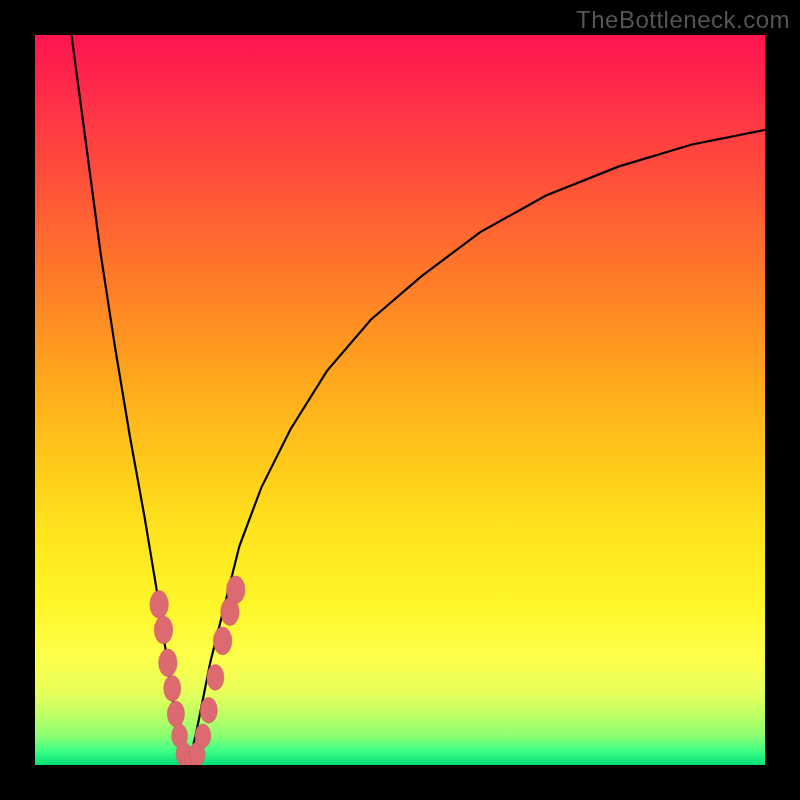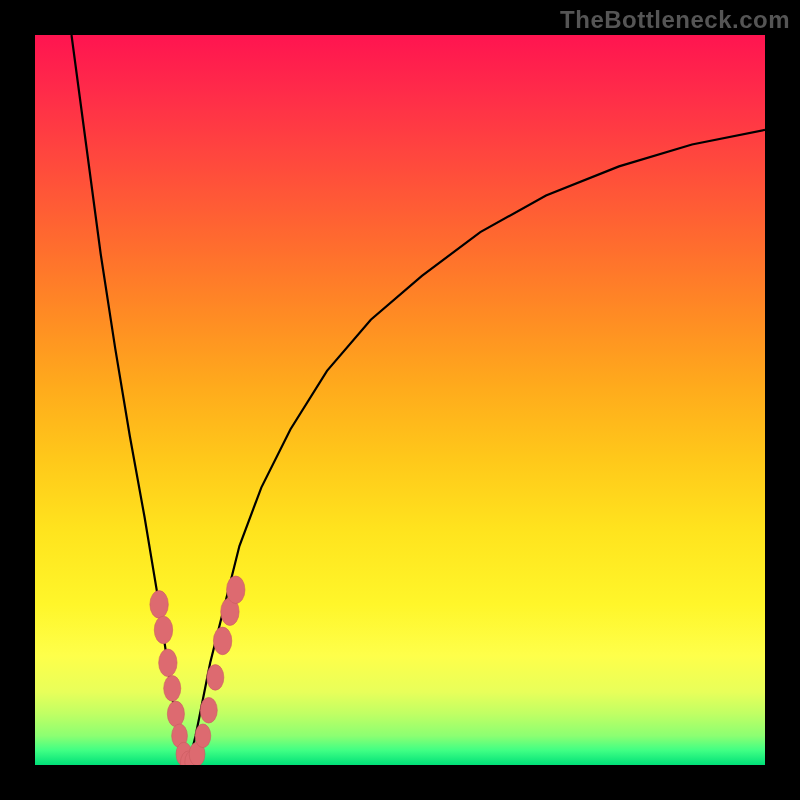--- a/index.html
+++ b/index.html
@@ -51,21 +51,21 @@
       #40ff84 98%,
       #00e078 100%
     );
   }
   .watermark {
     position: absolute;
     top: 6px;
     right: 10px;
     color: #555;
     font-size: 24px;
-    font-weight: 700;
+    font-weight: 400;
     letter-spacing: 0.5px;
     user-select: none;
   }
   svg.curve {
     position: absolute;
     left: 0;
     top: 0;
     width: 100%;
     height: 100%;
     overflow: visible;

